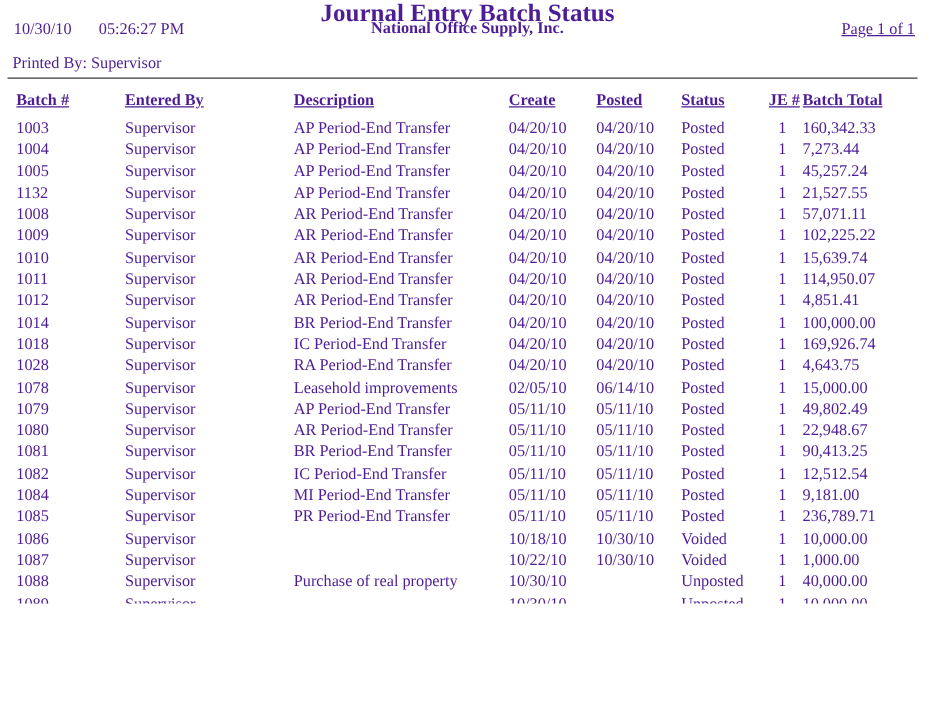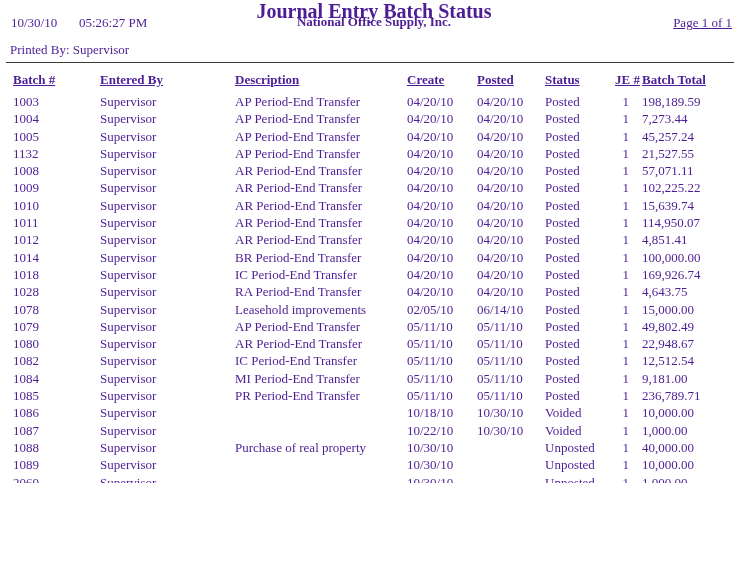--- a/index.html
+++ b/index.html
@@ -100,21 +100,21 @@
     </thead>
     <tbody>
         <tr>
           <td>1003</td>
           <td>Supervisor</td>
           <td>AP Period-End Transfer</td>
           <td>04/20/10</td>
           <td>04/20/10</td>
           <td>Posted</td>
           <td>1</td>
-          <td>198,189.59</td>
+          <td>160,342.33</td>
         </tr>
         <tr>
           <td>1004</td>
           <td>Supervisor</td>
           <td>AP Period-End Transfer</td>
           <td>04/20/10</td>
           <td>04/20/10</td>
           <td>Posted</td>
           <td>1</td>
           <td>7,273.44</td>
@@ -243,20 +243,30 @@
           <td>1080</td>
           <td>Supervisor</td>
           <td>AR Period-End Transfer</td>
           <td>05/11/10</td>
           <td>05/11/10</td>
           <td>Posted</td>
           <td>1</td>
           <td>22,948.67</td>
         </tr>
         <tr>
+          <td>1081</td>
+          <td>Supervisor</td>
+          <td>BR Period-End Transfer</td>
+          <td>05/11/10</td>
+          <td>05/11/10</td>
+          <td>Posted</td>
+          <td>1</td>
+          <td>90,413.25</td>
+        </tr>
+        <tr>
           <td>1082</td>
           <td>Supervisor</td>
           <td>IC Period-End Transfer</td>
           <td>05/11/10</td>
           <td>05/11/10</td>
           <td>Posted</td>
           <td>1</td>
           <td>12,512.54</td>
         </tr>
         <tr>

